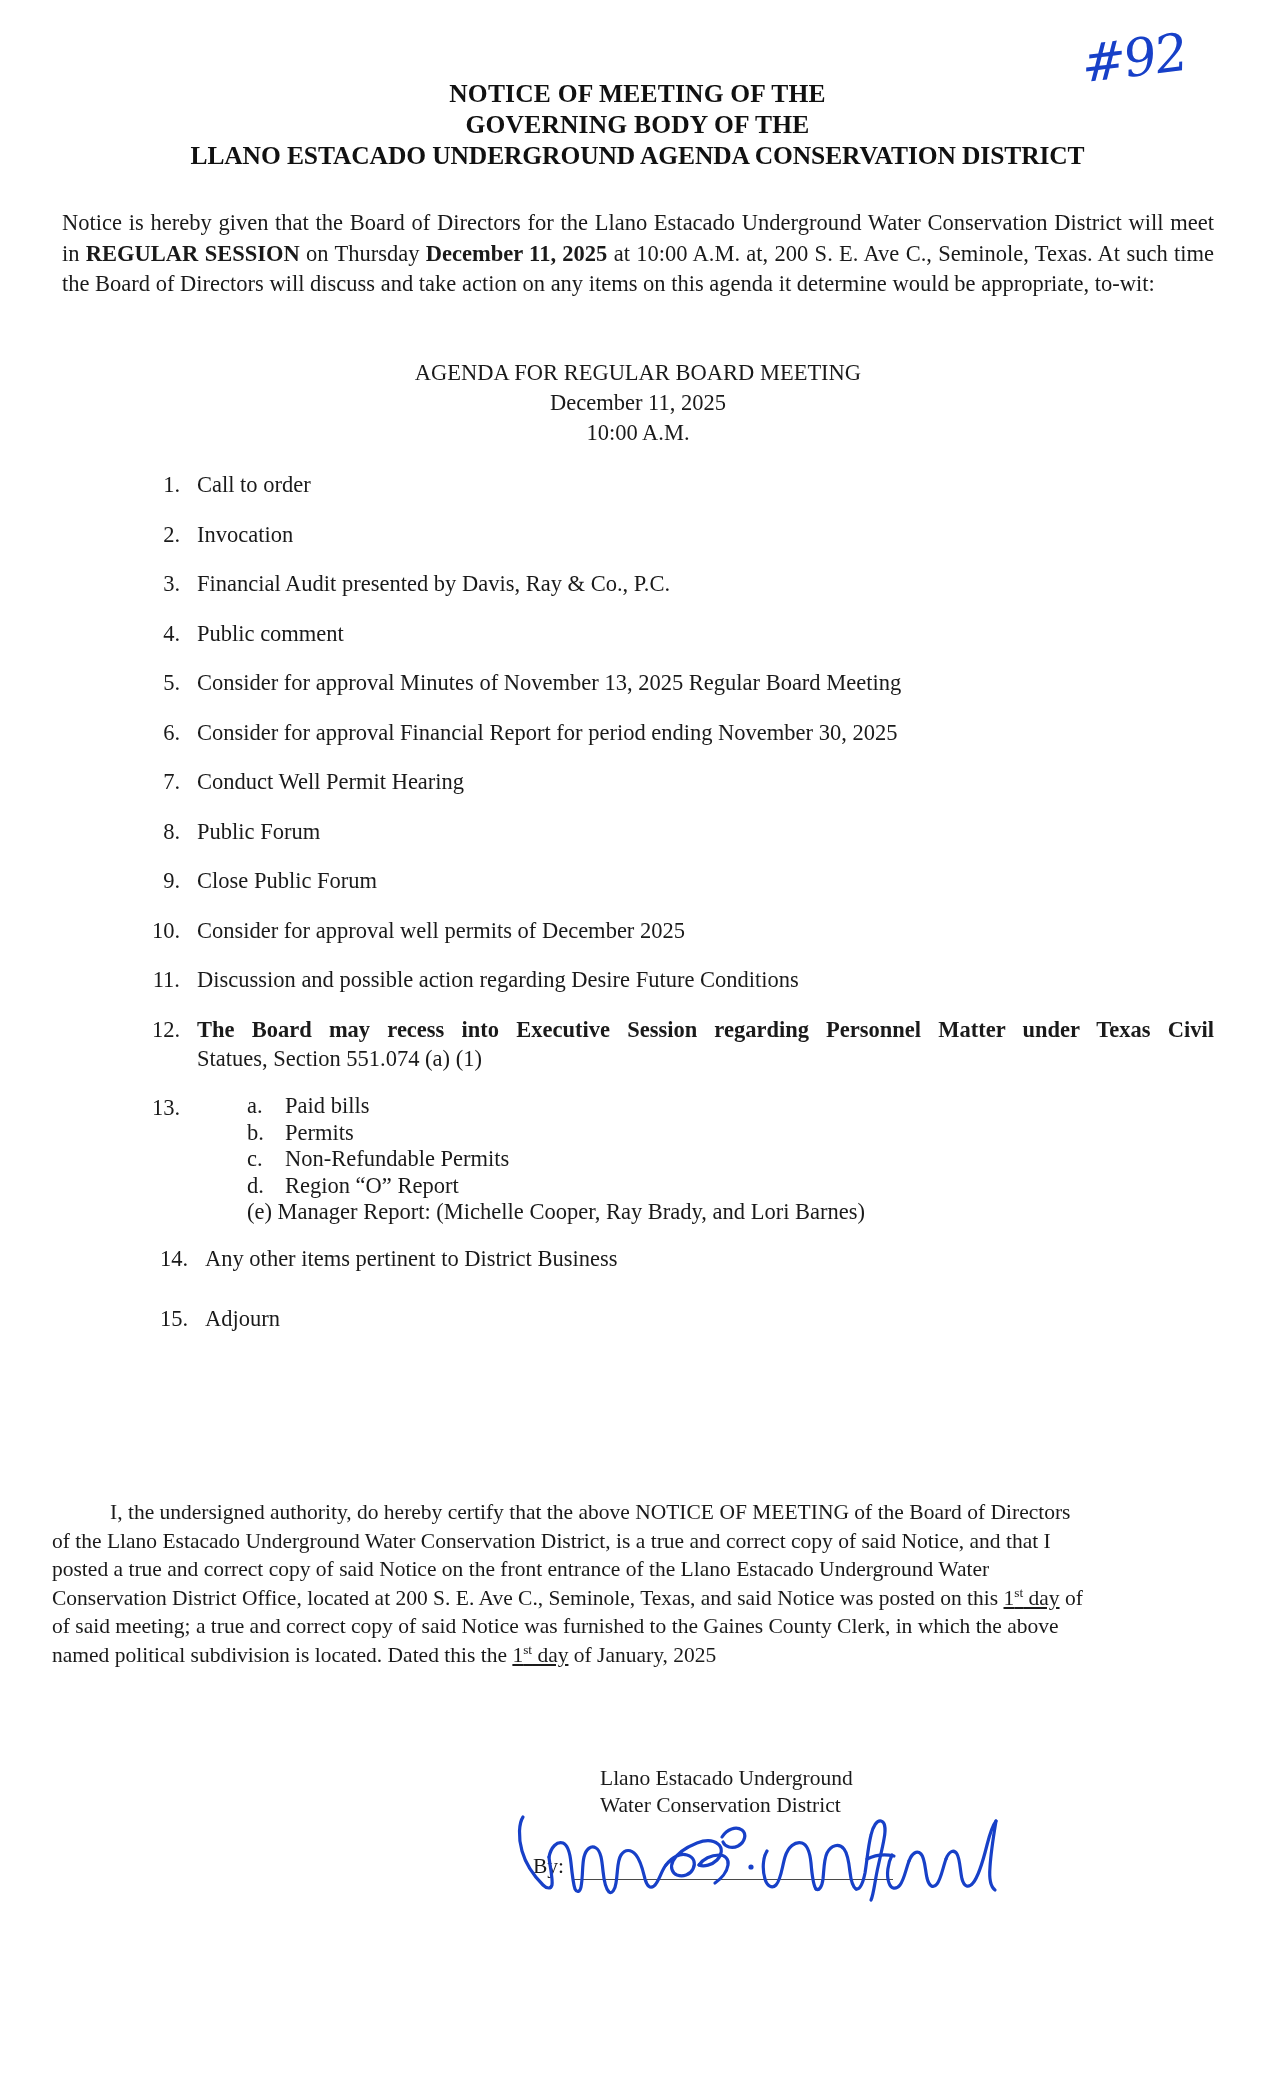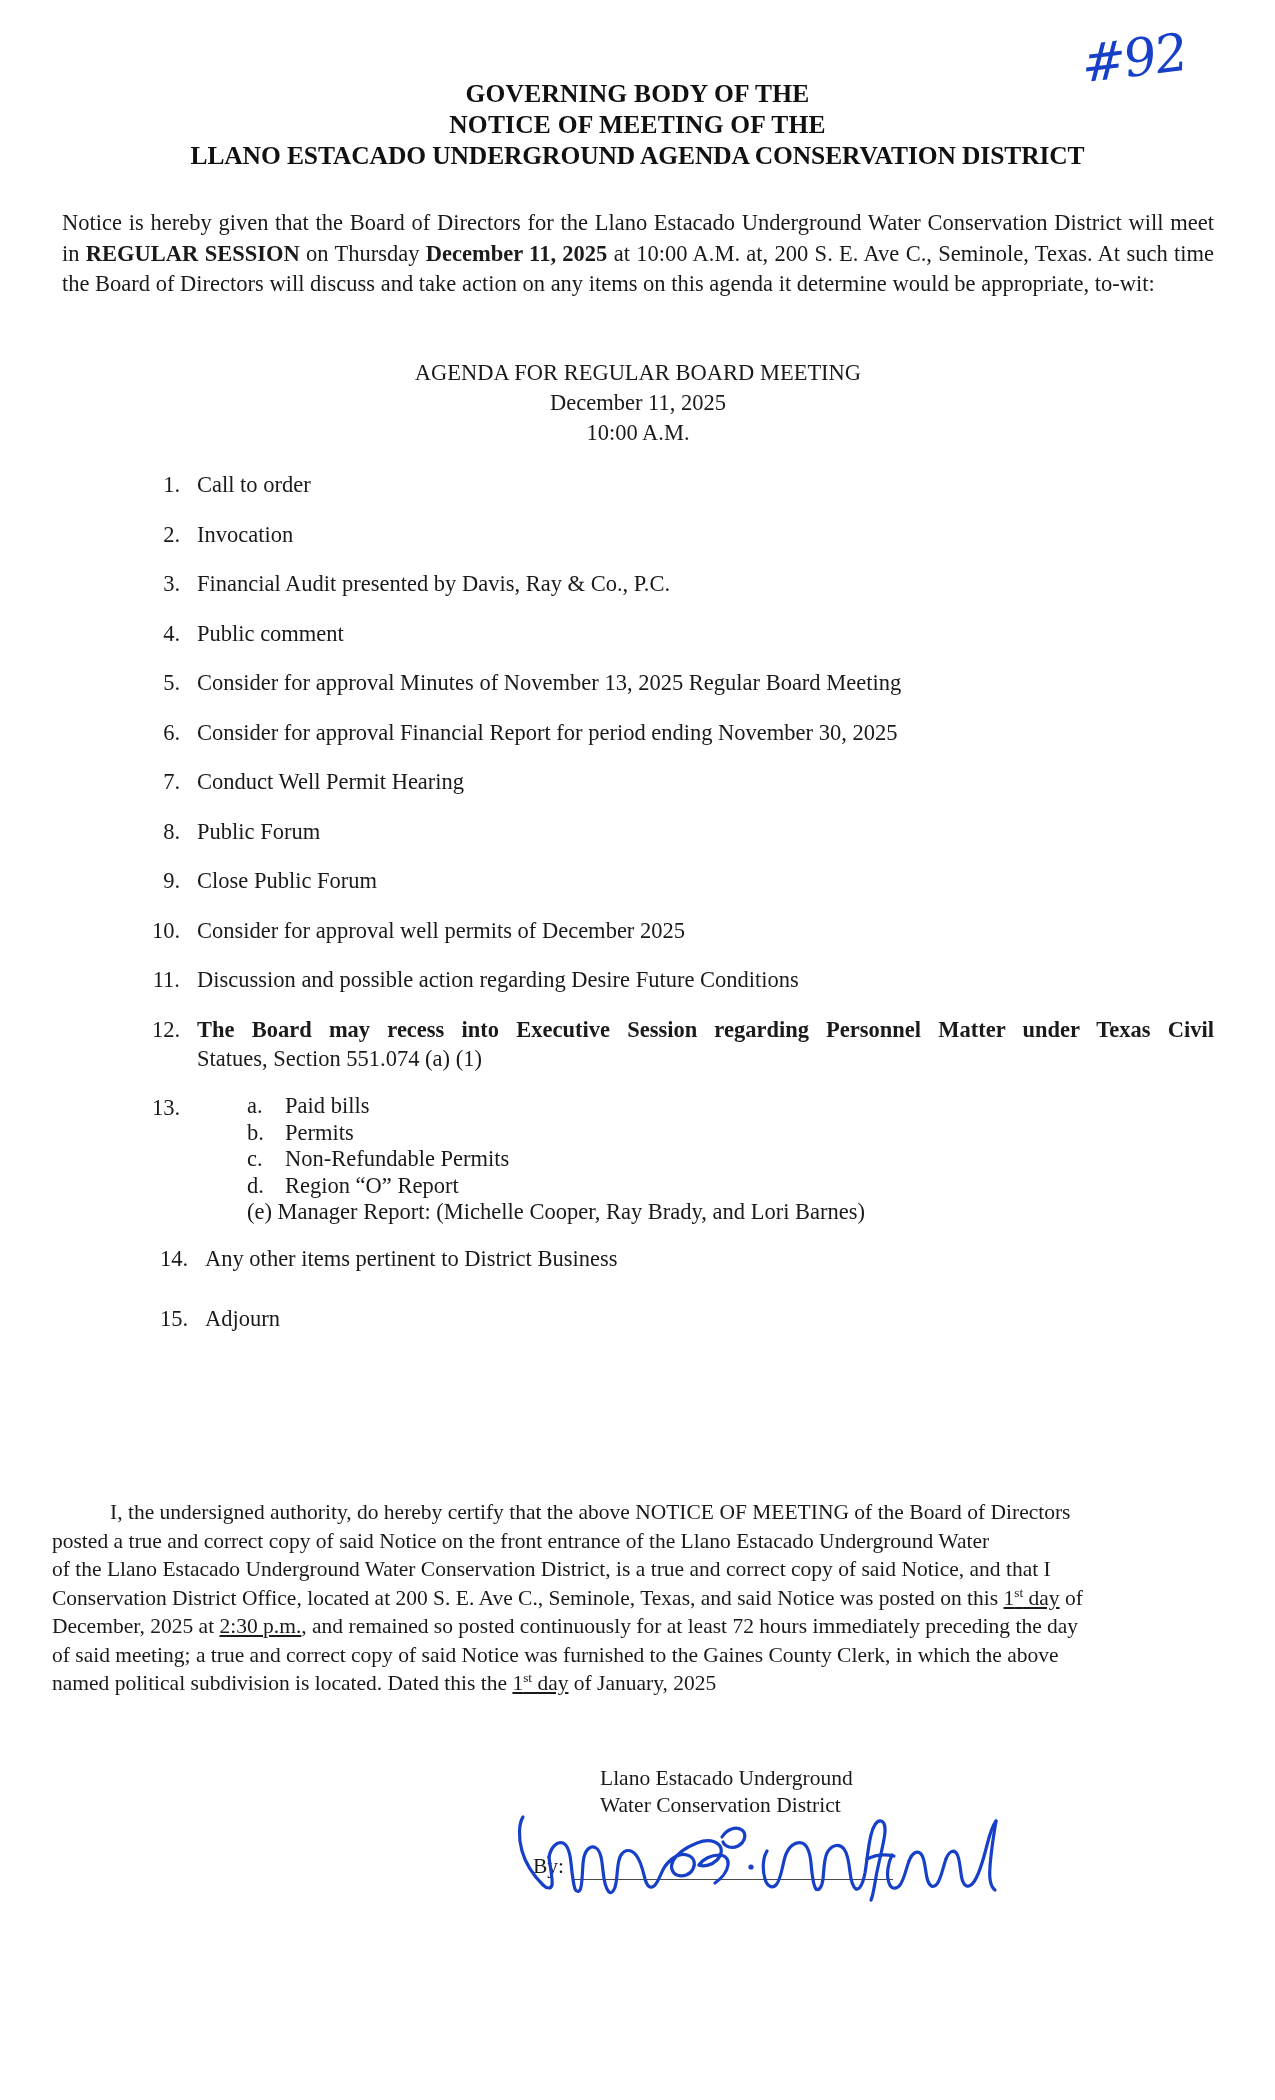--- a/index.html
+++ b/index.html
@@ -175,22 +175,22 @@
   }
 </style>
 </head>
 <body>
 
 <div class="page">
 
   <div class="hand-number">#92</div>
 
   <div class="title-block">
+    <div class="title-line">NOTICE OF MEETING OF THE</div>
     <div class="title-line">GOVERNING BODY OF THE</div>
-    <div class="title-line">NOTICE OF MEETING OF THE</div>
     <div class="title-line wide">LLANO ESTACADO UNDERGROUND AGENDA CONSERVATION DISTRICT</div>
   </div>
 
   <div class="intro">
     <span>Notice is hereby given that the Board of Directors for the Llano Estacado Underground Water Conservation District will meet in </span><b>REGULAR SESSION</b><span> on Thursday </span><b>December 11, 2025</b><span> at 10:00 A.M. at, 200 S. E. Ave C., Seminole, Texas.  At such time the Board of Directors will discuss and take action on any items on this agenda it determine would be appropriate, to-wit:</span>
   </div>
 
   <div class="agenda-head">
     <div>AGENDA FOR REGULAR BOARD MEETING</div>
     <div>December 11, 2025</div>
@@ -296,24 +296,23 @@
 
     <div class="item" style="padding-left:143px;margin-top:31px;">
       <span class="num" style="width:126px;">15.</span>
       <span class="txt">Adjourn</span>
     </div>
 
   </div>
 
   <div class="certify">
     <span class="cline"><span class="indent"></span><span>I, the undersigned authority, do hereby certify that the above </span><b>NOTICE OF MEETING</b><span> of the Board of Directors</span></span>
+    <span class="cline">of the Llano Estacado Underground Water Conservation District, is a true and correct copy of said Notice, and that I</span>
     <span class="cline">posted a true and correct copy of said Notice on the front entrance of the Llano Estacado Underground Water</span>
-    <span class="cline">of the Llano Estacado Underground Water Conservation District, is a true and correct copy of said Notice, and that I</span>
     <span class="cline"><span>Conservation District Office, located at 200 S. E. Ave C., Seminole, Texas, and said Notice was posted on this </span><span class="u"><span>1</span><sup>st</sup><span>&nbsp;day</span></span><span> of</span></span>
-    <span class="cline"><span>December, 2025 at </span><span class="u">2:30 p.m.</span><span>, and remained so posted continuously for at least 72 hours immediately preceding the day</span></span>
     <span class="cline">of said meeting; a true and correct copy of said Notice was furnished to the Gaines County Clerk, in which the above</span>
     <span class="cline"><span>named political subdivision is located. Dated this the </span><span class="u"><span>1</span><sup>st</sup><span>&nbsp;day</span></span><span> of January, 2025</span></span>
   </div>
 
   <div class="sig-block">
     <div>Llano Estacado Underground</div>
     <div>Water Conservation District</div>
   </div>
   <div class="sig-by">By:</div>
   <div class="sig-line"></div>

